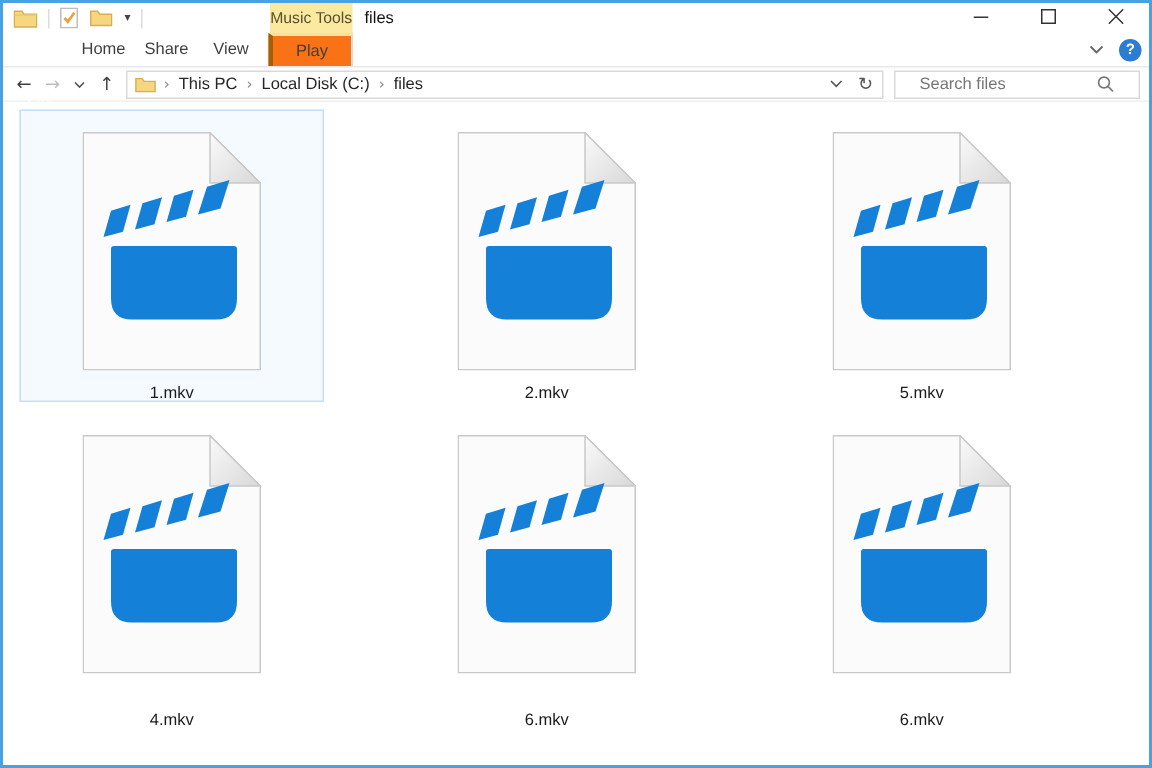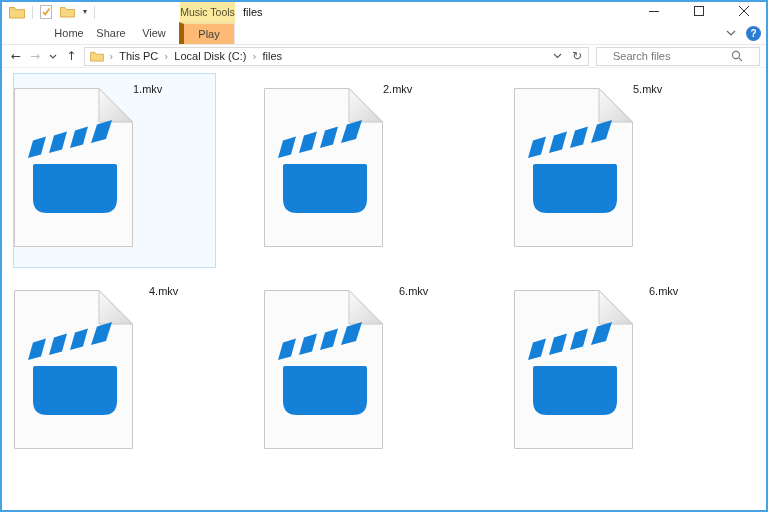--- a/index.html
+++ b/index.html
@@ -20,41 +20,41 @@
     display:flex;align-items:center;justify-content:center;font-size:10.5px;color:#55502E;}
   .win-title{position:absolute;left:241px;top:0;height:20px;line-height:20px;font-size:11px;color:#111;}
   .caption-btns{position:absolute;right:0;top:-2px;display:flex;height:22px;}
   .cap-btn{width:45px;height:22px;display:flex;align-items:center;justify-content:center;background:transparent;border:none;}
 
   
   .tabrow{height:23px;border-bottom:1px solid #E8E8E8;display:flex;position:relative;background:#fff;}
   .tab{font-size:11px;color:#3F3F3F;display:flex;align-items:center;justify-content:center;border:none;background:transparent;}
   .tab-file{margin-left:3px;width:44px;background:var(--file-tab);color:#fff;margin-top:48px;}
   .tab-home{width:40px;}.tab-share{width:44px;}.tab-view{width:42px;}
-  .tab-play{width:56px;margin-left:4px;background:#fdba74;border-left:5px solid #a16207;border-right:1px solid #E6E6E6;border-top:2px solid var(--contextual-line);}
+  .tab-play{width:56px;margin-left:4px;background:#f97316;border-left:3px solid #a16207;border-right:1px solid #E6E6E6;border-top:2px solid var(--contextual-line);}
   .ribbon-right{position:absolute;right:5px;top:0;height:22px;display:flex;align-items:center;gap:9px;}
   .help-btn{width:15px;height:15px;border-radius:50%;background:#2D7CD4;color:#fff;font-size:10px;font-weight:bold;
     display:flex;align-items:center;justify-content:center;border:none;}
 
   
   .addrrow{height:23px;display:flex;align-items:center;padding:0 6px 0 8px;gap:7px;background:#fff;border-bottom:1px solid #F0F0F0;}
   .nav-glyph{font-family:"DejaVu Sans",sans-serif;font-size:12px;line-height:1;background:none;border:none;padding:0 1px;}
   .nav-back{color:#3F3F3F;}.nav-fwd{color:#BDBDBD;}.nav-up{color:#3F3F3F;}
   .addr-field{flex:1;height:19px;border:1px solid #D9D9D9;display:flex;align-items:center;padding:0 2px 0 5px;gap:5px;background:#fff;}
   .crumb{font-size:11px;color:#262626;background:none;border:none;padding:0 1px;}
   .crumb-sep{font-size:10px;color:#8A8A8A;font-family:"DejaVu Sans",sans-serif;}
   .addr-spacer{flex:1;}
   .addr-btn{background:none;border:none;color:#555;font-family:"DejaVu Sans",sans-serif;font-size:12px;padding:0 4px;}
   .search-box{width:164px;height:19px;border:1px solid #D9D9D9;display:flex;align-items:center;padding:0 16px;background:#fff;}
   .search-box input{flex:1;border:none;outline:none;font-size:11px;color:#333;font-family:"Liberation Sans",sans-serif;min-width:0;}
   .search-box input::placeholder{color:#767676;}
 
   
   .content{position:relative;height:418px;background:#fff;}
-  .tile{position:absolute;width:203px;height:195px;border:1px solid transparent;display:flex;align-items:flex-start;}
+  .tile{position:absolute;width:203px;height:195px;border:1px solid transparent;display:flex;flex-direction:column;align-items:center;}
   .tile.selected{background:var(--sel-fill);border:1px solid var(--sel-border);}
   .tile .icon-slot{margin-top:14px;width:119px;height:159px;}
   .tile .fname{margin-top:9px;font-size:11px;color:#1A1A1A;}
   .c0{left:11px;}.c1{left:261px;}.c2{left:511px;}
   .r0{top:5px;}.r1{top:207px;gap:16px;}
 
   
   .statusbar{height:24px;border-top:1px solid #E4E4E4;display:flex;align-items:center;padding:0 8px 0 9px;background:#fff;}
   .status-text{font-size:11px;color:#555;}
   .statusbar .vsep{width:1px;height:14px;background:#E3E3E3;margin-left:10px;}

